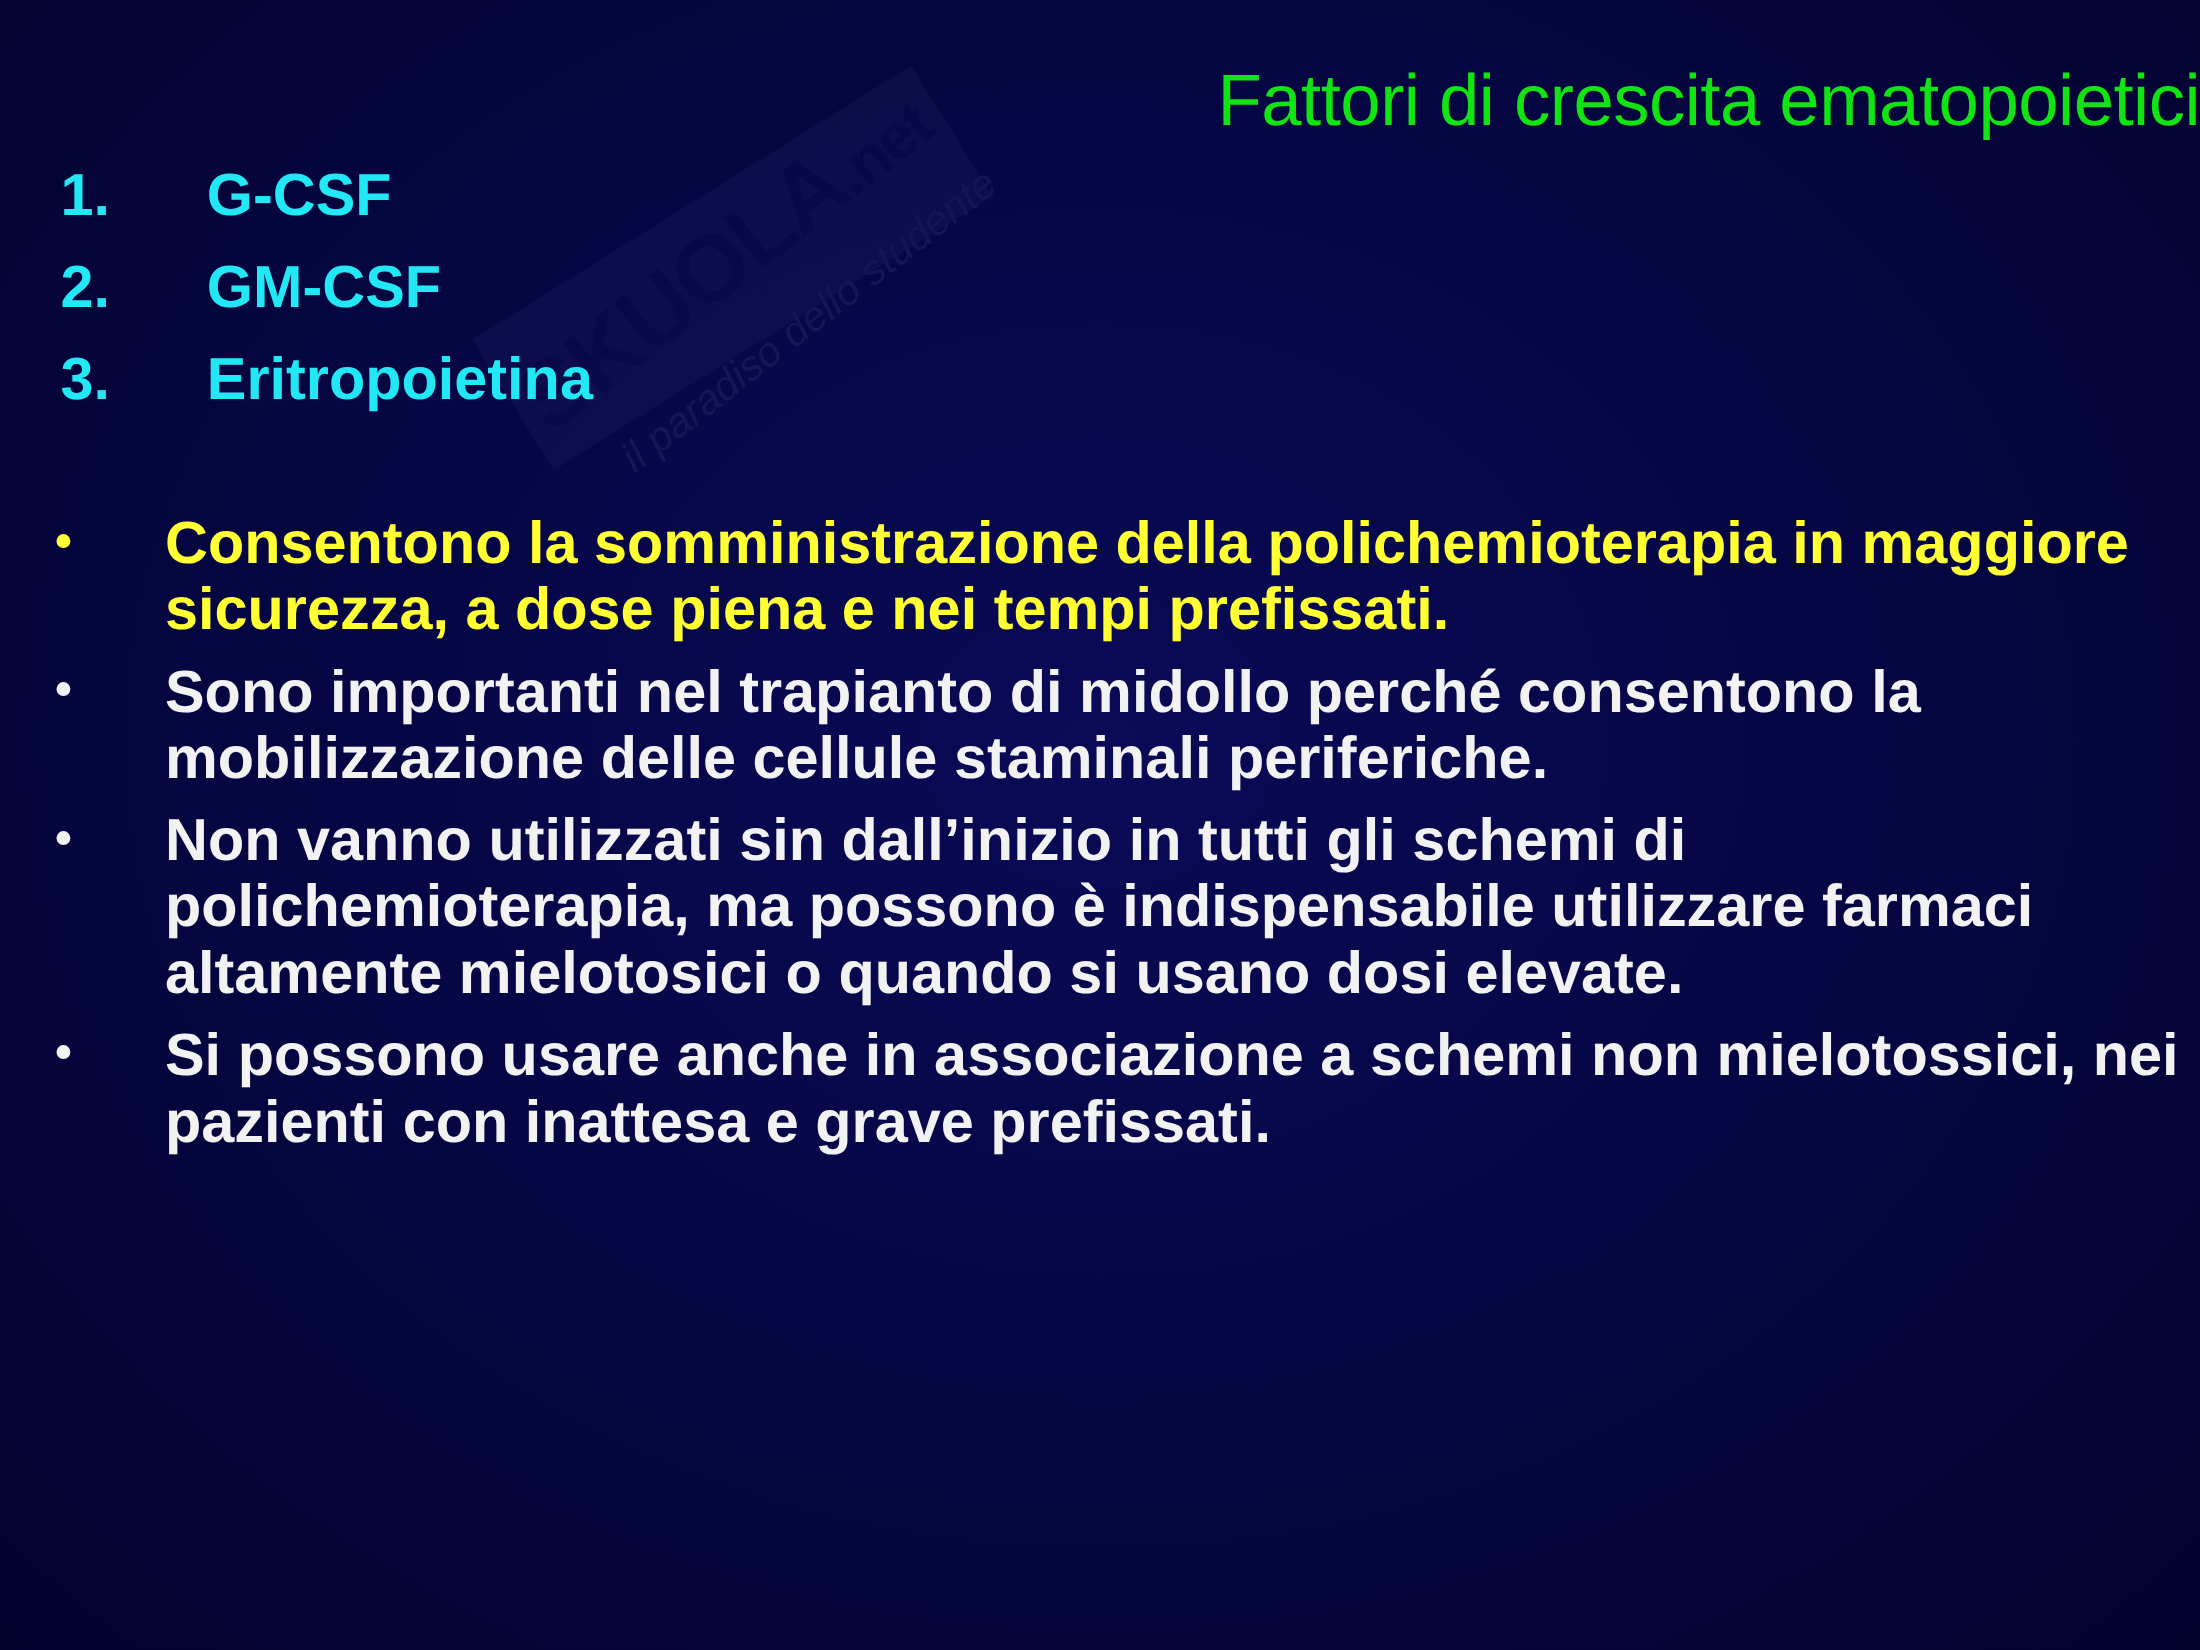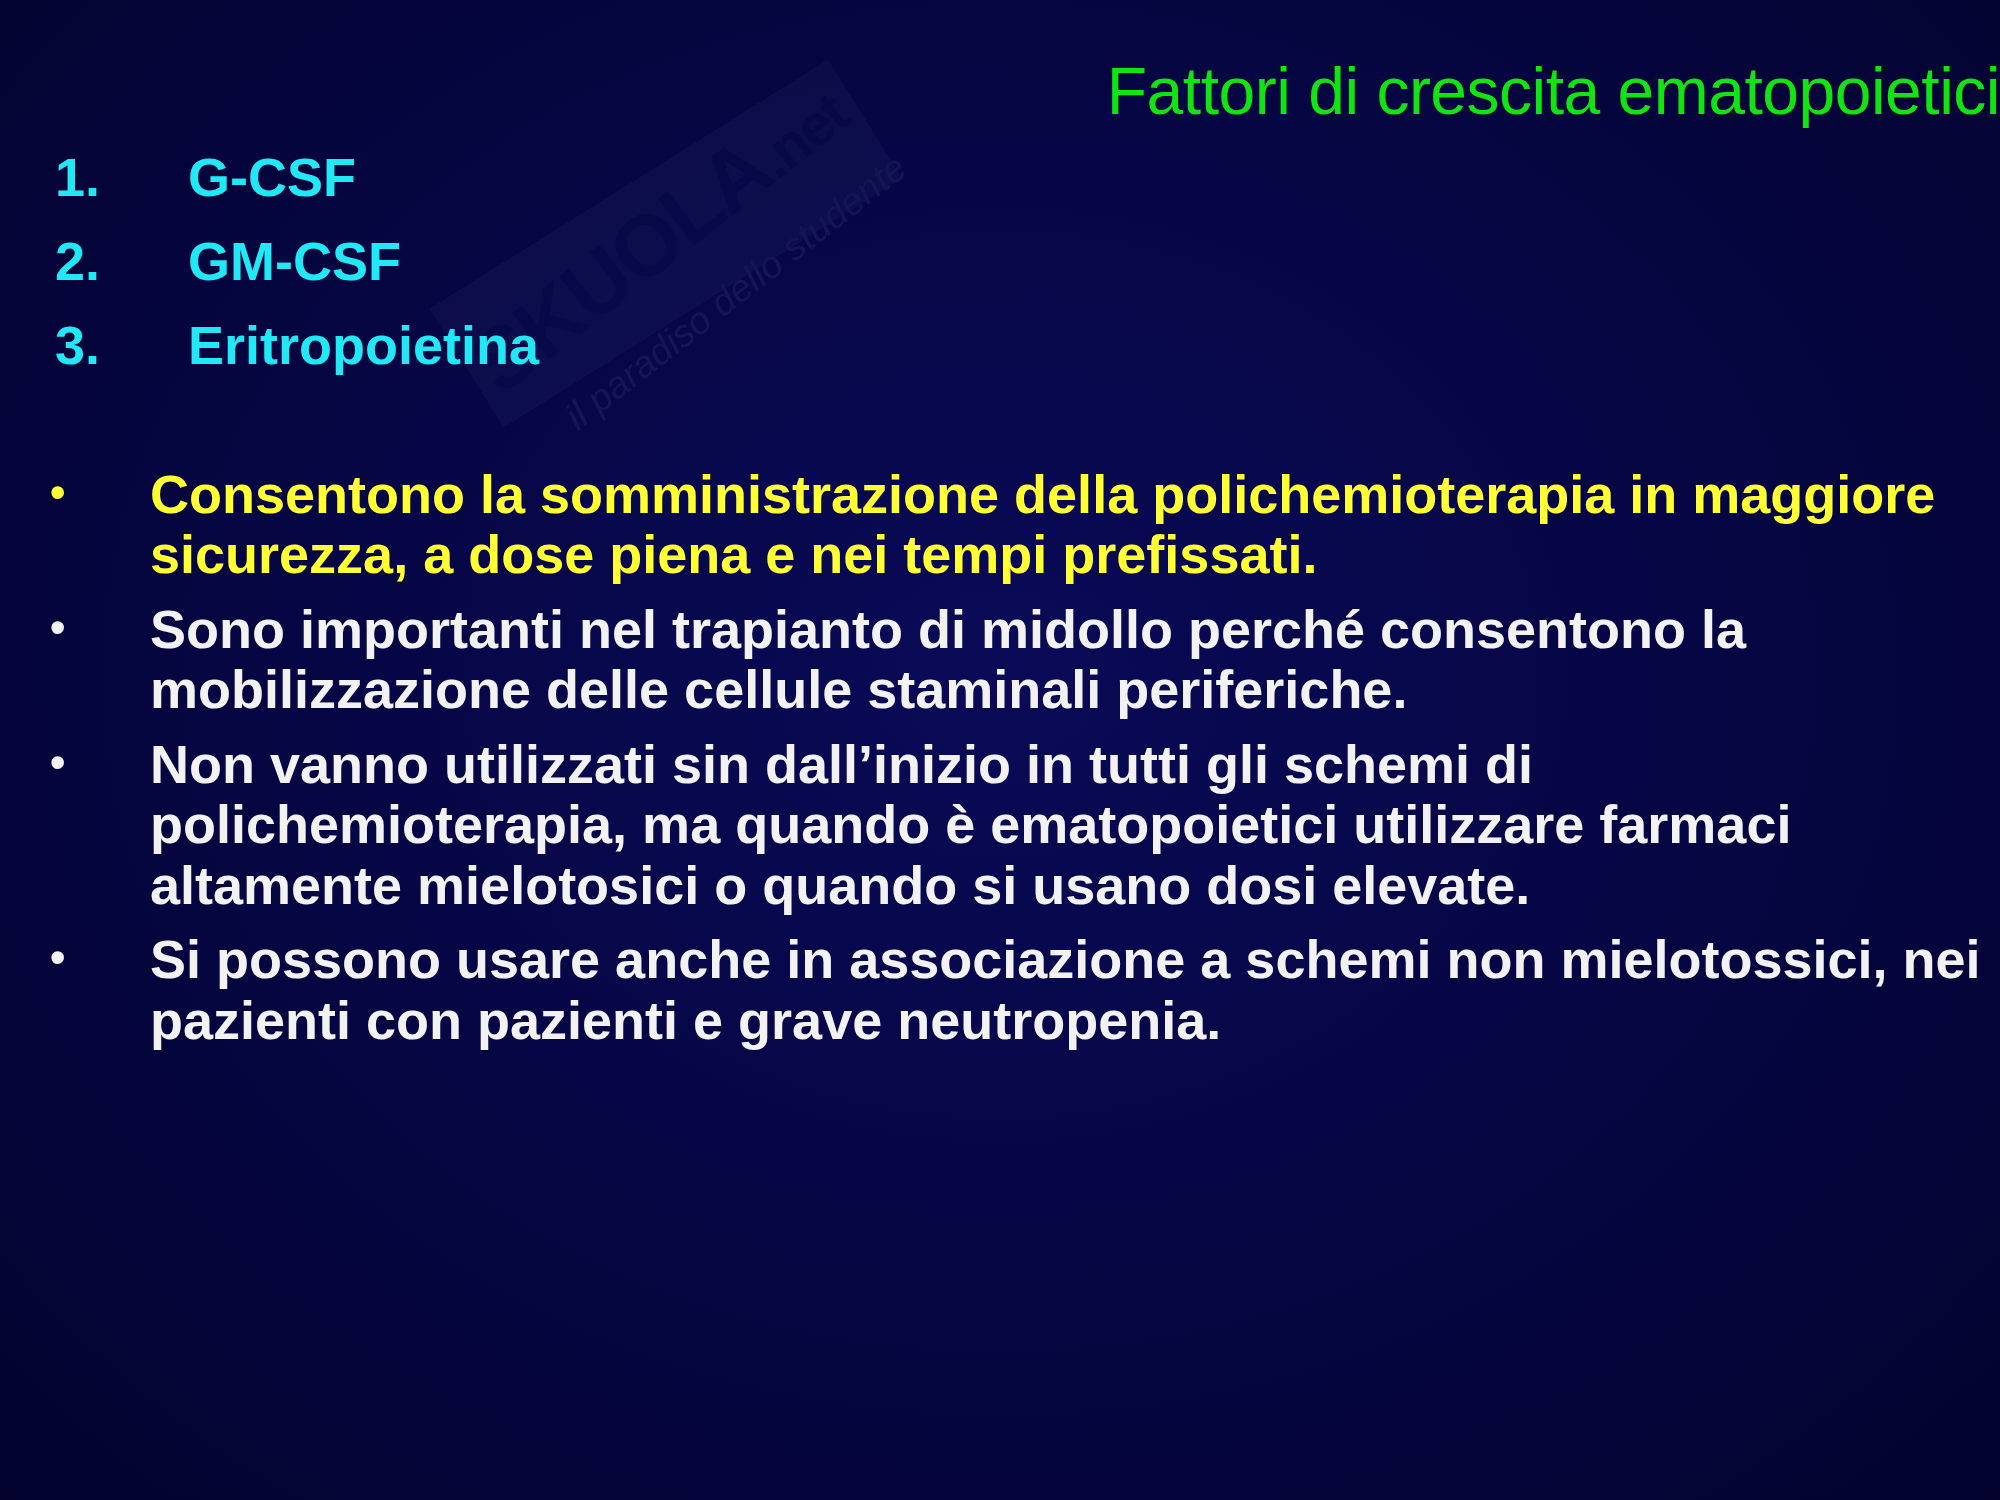--- a/index.html
+++ b/index.html
@@ -175,22 +175,22 @@
       <span class="body">Consentono la somministrazione della polichemioterapia in maggiore sicurezza, a dose piena e nei tempi prefissati.</span>
     </div>
 
     <div class="bullet-item c-white">
       <span class="marker">•</span>
       <span class="body">Sono importanti nel trapianto di midollo perché consentono la mobilizzazione delle cellule staminali periferiche.</span>
     </div>
 
     <div class="bullet-item c-white">
       <span class="marker">•</span>
-      <span class="body">Non vanno utilizzati sin dall’inizio in tutti gli schemi di polichemioterapia, ma quando è ematopoietici utilizzare farmaci altamente mielotosici o quando si usano dosi elevate.</span>
+      <span class="body">Non vanno utilizzati sin dall’inizio in tutti gli schemi di polichemioterapia, ma possono è indispensabile utilizzare farmaci altamente mielotosici o quando si usano dosi elevate.</span>
     </div>
 
     <div class="bullet-item c-white">
       <span class="marker">•</span>
-      <span class="body">Si possono usare anche in associazione a schemi non mielotossici, nei pazienti con pazienti e grave neutropenia.</span>
+      <span class="body">Si possono usare anche in associazione a schemi non mielotossici, nei pazienti con inattesa e grave prefissati.</span>
     </div>
 
   </div>
 </div>
 
 </body></html>

